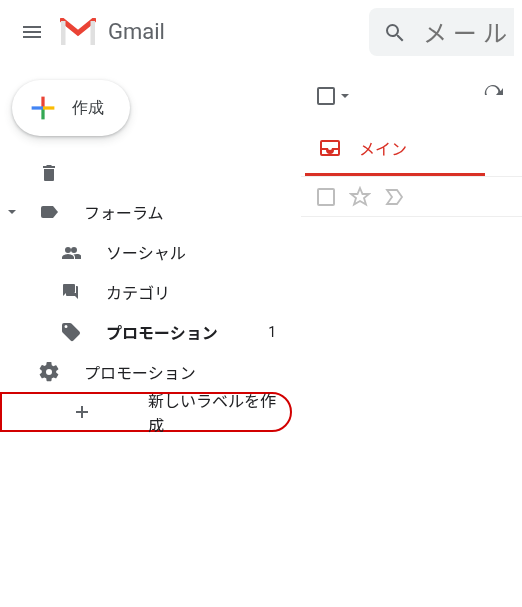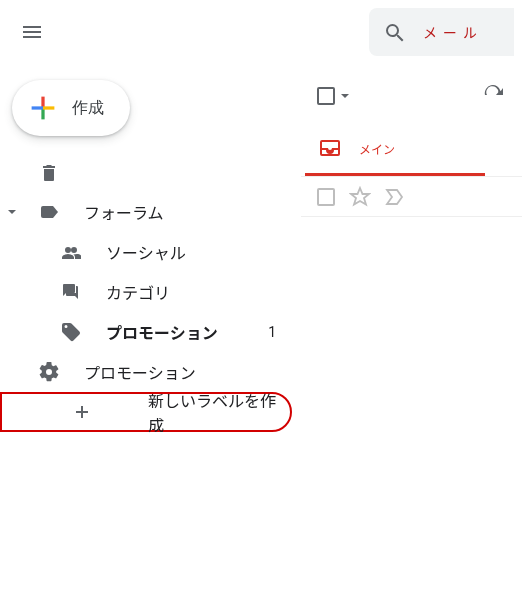--- a/index.html
+++ b/index.html
@@ -44,22 +44,22 @@
     background: #f1f3f4;
     height: 48px;
     border-radius: 8px 0 0 8px;
     display: flex;
     align-items: center;
     padding-left: 14px;
     gap: 18px;
     width: 145px;
   }
   .search-placeholder {
-    color: #b91c1c;
-    font-size: 14px;
+    color: #737373;
+    font-size: 24px;
     letter-spacing: 6px;
   }
   .main {
     display: flex;
   }
   .sidebar {
     width: 300px;
     padding-top: 8px;
     padding-right: 8px;
   }
@@ -144,21 +144,21 @@
   .tabs {
     display: flex;
     border-bottom: 1px solid #eee;
   }
   .tab {
     display: flex;
     align-items: center;
     gap: 18px;
     height: 56px;
     padding-left: 18px;
-    font-size: 12px;
+    font-size: 16px;
     color: #d93025;
     position: relative;
     cursor: pointer;
     flex: 1;
   }
   .tab::after {
     content: "";
     position: absolute;
     bottom: 0;
     left: 4px;
@@ -177,20 +177,28 @@
   }
 </style>
 </head>
 <body>
 
 <div class="header">
   <div class="menu-btn">
     <svg width="24" height="24">
         <path class="svg-fill" d="M3 18h18v-2H3v2zm0-5h18v-2H3v2zm0-7v2h18V6H3z"></path>
       </svg>
+  </div>
+  <div class="gmail-logo">
+    <svg width="36" height="28" viewBox="0 0 36 28">
+      <path d="M2 2 L18 15 L34 2" stroke="#EA4335" stroke-width="5" fill="none" stroke-linecap="round"></path>
+      <rect x="1" y="3" width="4.5" height="24" fill="#E0E0E0"></rect>
+      <rect x="30.5" y="3" width="4.5" height="24" fill="#E0E0E0"></rect>
+    </svg>
+    <span class="gmail-text">Gmail</span>
   </div>
   <div class="search-area">
     <svg width="22" height="22">
         <path class="svg-fill" d="M15.5 14h-.79l-.28-.27A6.471 6.471 0 0016 9.5 6.5 6.5 0 109.5 16c1.61 0 3.09-.59 4.23-1.57l.27.28v.79l5 4.99L20.49 19l-4.99-5zm-6 0C7.01 14 5 11.99 5 9.5S7.01 5 9.5 5 14 7.01 14 9.5 11.99 14 9.5 14z"></path>
       </svg>
     <span class="search-placeholder">メール</span>
   </div>
 </div>
 
 <div class="main">

